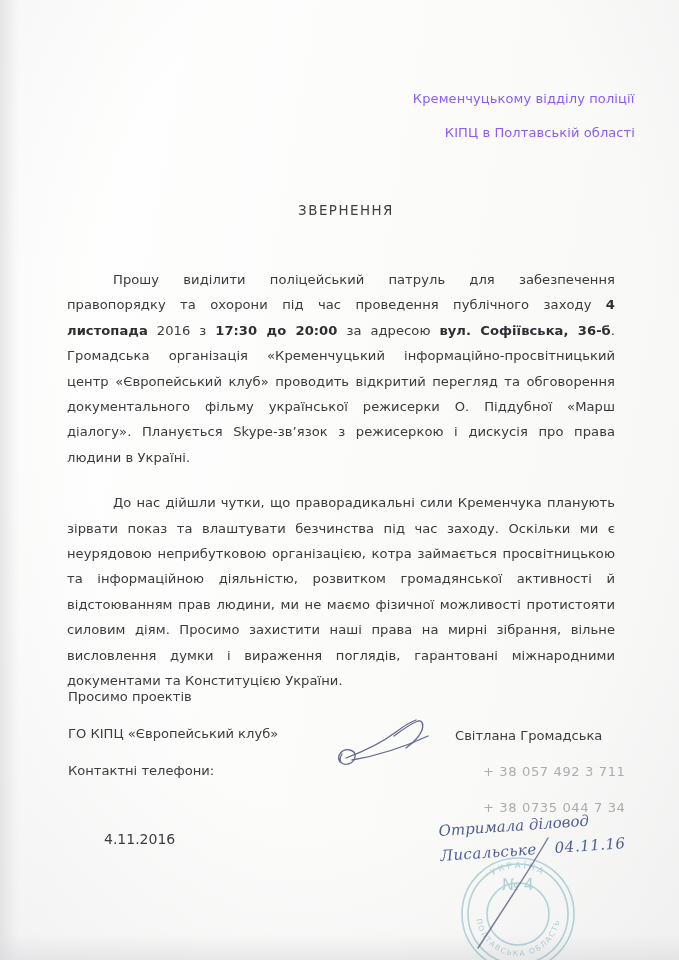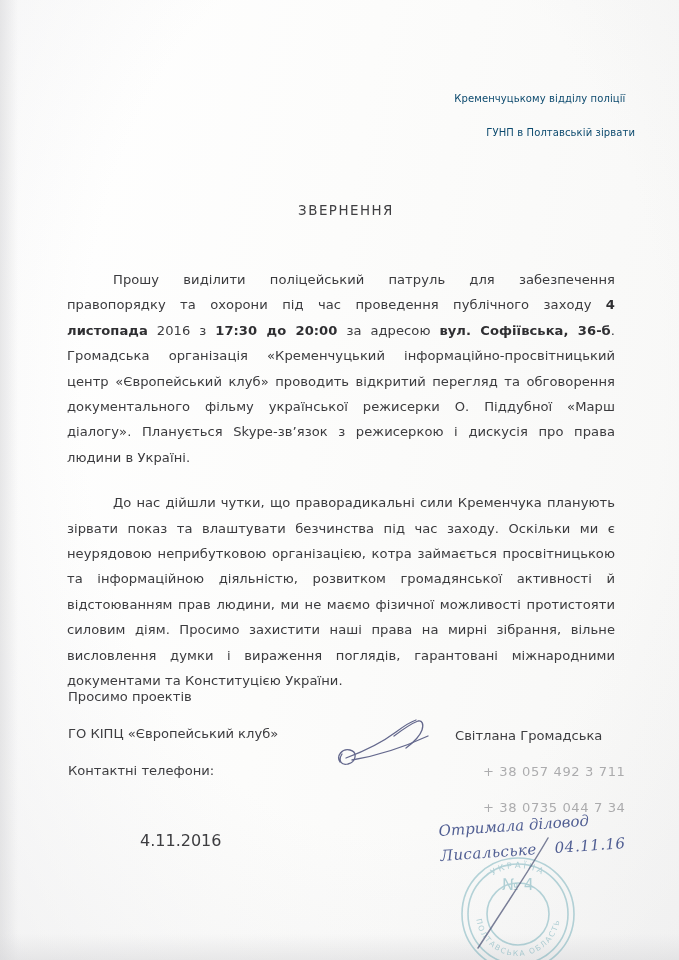--- a/index.html
+++ b/index.html
@@ -36,24 +36,24 @@
     left: 0; bottom: 0; width: 100%; height: 26px;
     background: linear-gradient(0deg, rgba(216,216,218,0.5), rgba(255,255,255,0));
     pointer-events: none;
   }
 
   .addressee {
     position: absolute;
     top: 82px;
     right: 44px;
     text-align: left;
-    font-size: 10px;
+    font-size: 13px;
     line-height: 34px;
     letter-spacing: 0.1px;
-    color: #0c4a6e;
+    color: #8b5cf6;
   }
   .addressee div { white-space: nowrap; }
   .addressee .line2 { padding-left: 32px; }
 
   .doc-title {
     position: absolute;
     top: 203px;
     left: 0;
     width: 670px;
     text-align: center;
@@ -104,23 +104,22 @@
     opacity: 0.55;
     filter: blur(0.7px);
     letter-spacing: 0.6px;
     margin-left: 28px;
   }
 
   .doc-date {
     position: absolute;
     left: 104px;
     top: 831px;
-    font-size: 16px;
+    font-size: 14px;
     color: #3d3d40;
-    margin-left: 36px;
   }
 
   .handwriting {
     position: absolute;
     left: 440px;
     top: 812px;
     width: 200px;
     height: 70px;
     font-family: "DejaVu Serif", "Liberation Serif", serif;
     font-style: italic;
@@ -165,21 +164,21 @@
 <body>
 
 <div class="page">
 
   <div class="scan-tint"></div>
   <div class="edge-shade-left"></div>
   <div class="edge-shade-bottom"></div>
 
   <div class="addressee">
     <div>Кременчуцькому відділу поліції</div>
-    <div class="line2">ГУНП в Полтавській зірвати</div>
+    <div class="line2">КІПЦ в Полтавській області</div>
   </div>
 
   <div class="doc-title">
     <span>ЗВЕРНЕННЯ</span>
   </div>
 
   <div class="body">
     <p class="para">
       <span>Прошу виділити поліцейський патруль для забезпечення правопорядку та охорони під час проведення публічного заходу </span><b>4 листопада</b><span> 2016 з </span><b>17:30 до 20:00</b><span> за адресою </span><b>вул. Софіївська, 36-б</b><span>. Громадська організація «Кременчуцький інформаційно-просвітницький центр «Європейський клуб» проводить відкритий перегляд та обговорення документального фільму української режисерки О. Піддубної «Марш діалогу». Планується Skype-зв’язок з режисеркою і дискусія про права людини в Україні.</span>
     </p>

